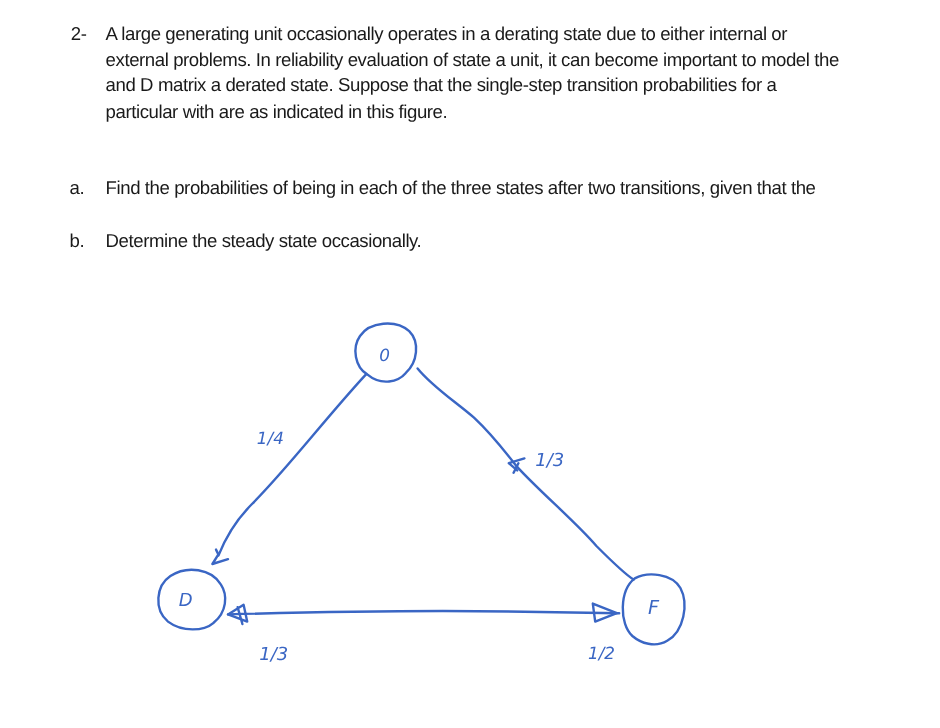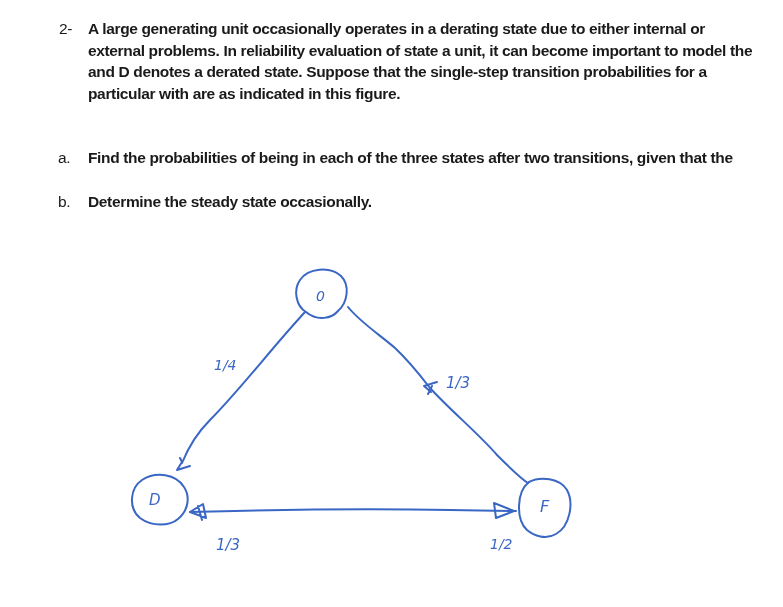--- a/index.html
+++ b/index.html
@@ -1,41 +1,41 @@
 <!DOCTYPE html>
 <html><head>
   <meta charset="utf-8">
   <style>
     html, body { margin: 0; padding: 0; background: #ffffff; }
     body { width: 783px; height: 607px; position: relative; overflow: hidden; font-family: "Liberation Sans", sans-serif; }
     .doc { position: absolute; left: 0; top: 0; width: 783px; }
     .item { position: absolute; font-size: 15.5px; color: #1a1a1a; letter-spacing: -0.35px; line-height: 21.5px; }
     .marker { position: absolute; left: 0; top: 0; }
-    .text { position: absolute; left: 0; font-weight: bold; }
+    .text { position: absolute; left: 0; }
     .line { white-space: nowrap; display: block; }
     #q2 { left: 59px; top: 18px; width: 700px; }
     #q2 .text { left: 29px; }
     #qa { left: 58px; top: 147px; width: 700px; }
     #qa .text { left: 30px; }
     #qb { left: 58px; top: 191px; width: 700px; }
     #qb .text { left: 30px; }
     svg.diagram { position: absolute; left: 0; top: 0; width: 783px; height: 607px; }
     .stroke { fill: none; stroke: #3a66c4; stroke-width: 2; stroke-linecap: round; stroke-linejoin: round; }
     .hand { font-family: "DejaVu Sans", sans-serif; fill: #3a66c4; font-style: italic; }
   </style>
 </head>
 <body>
 
 <div class="doc">
   <div class="item" id="q2">
     <span class="marker">2-</span>
     <div class="text">
       <span class="line">A large generating unit occasionally operates in a derating state due to either internal or</span>
       <span class="line">external problems. In reliability evaluation of state a unit, it can become important to model the</span>
-      <span class="line">and D denotes a derated state. Suppose that the single-step transition probabilities for a</span>
+      <span class="line">and D matrix a derated state. Suppose that the single-step transition probabilities for a</span>
       <span class="line">particular with are as indicated in this figure.</span>
     </div>
   </div>
 
   <div class="item" id="qa">
     <span class="marker">a.</span>
     <div class="text">
       <span class="line">Find the probabilities of being in each of the three states after two transitions, given that the</span>
     </div>
   </div>

